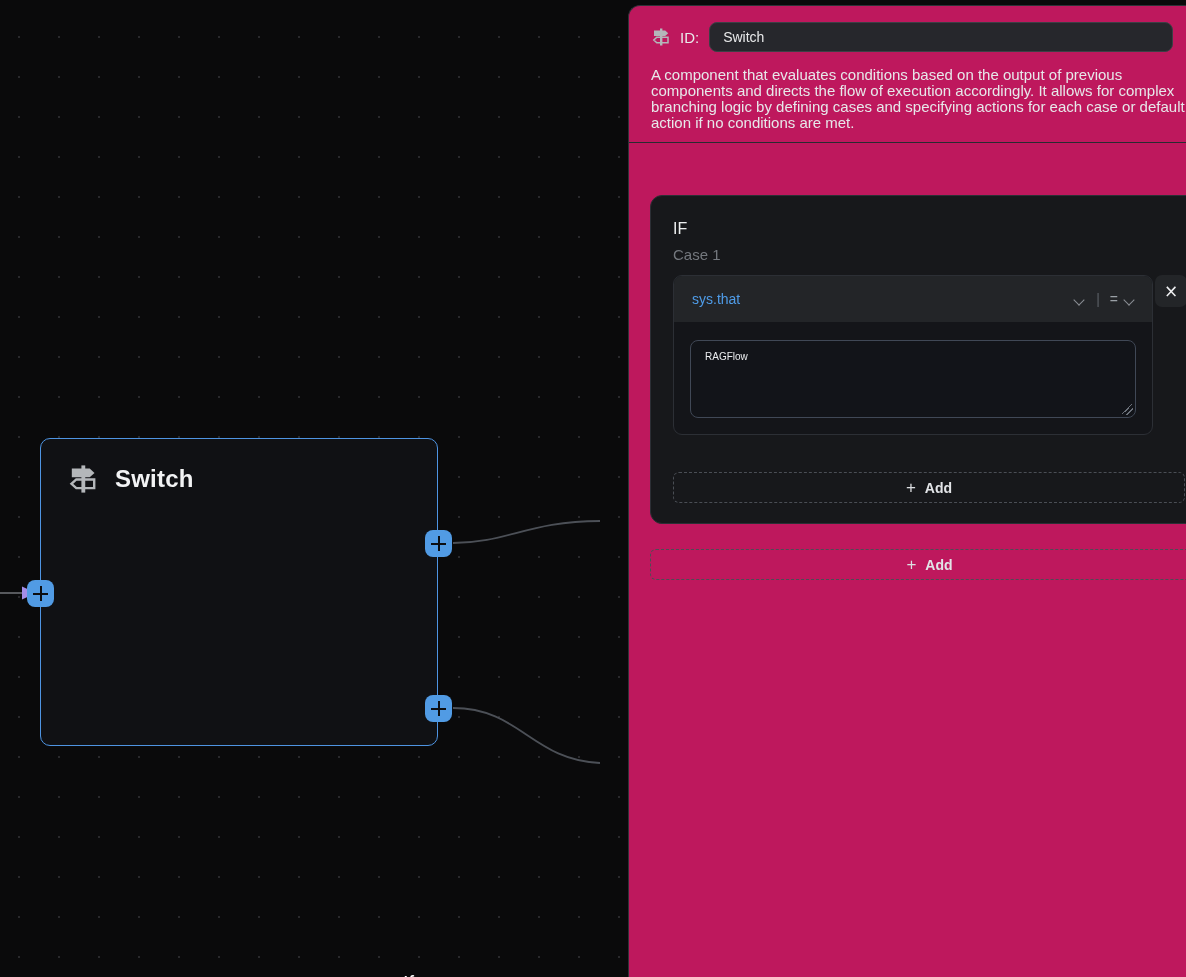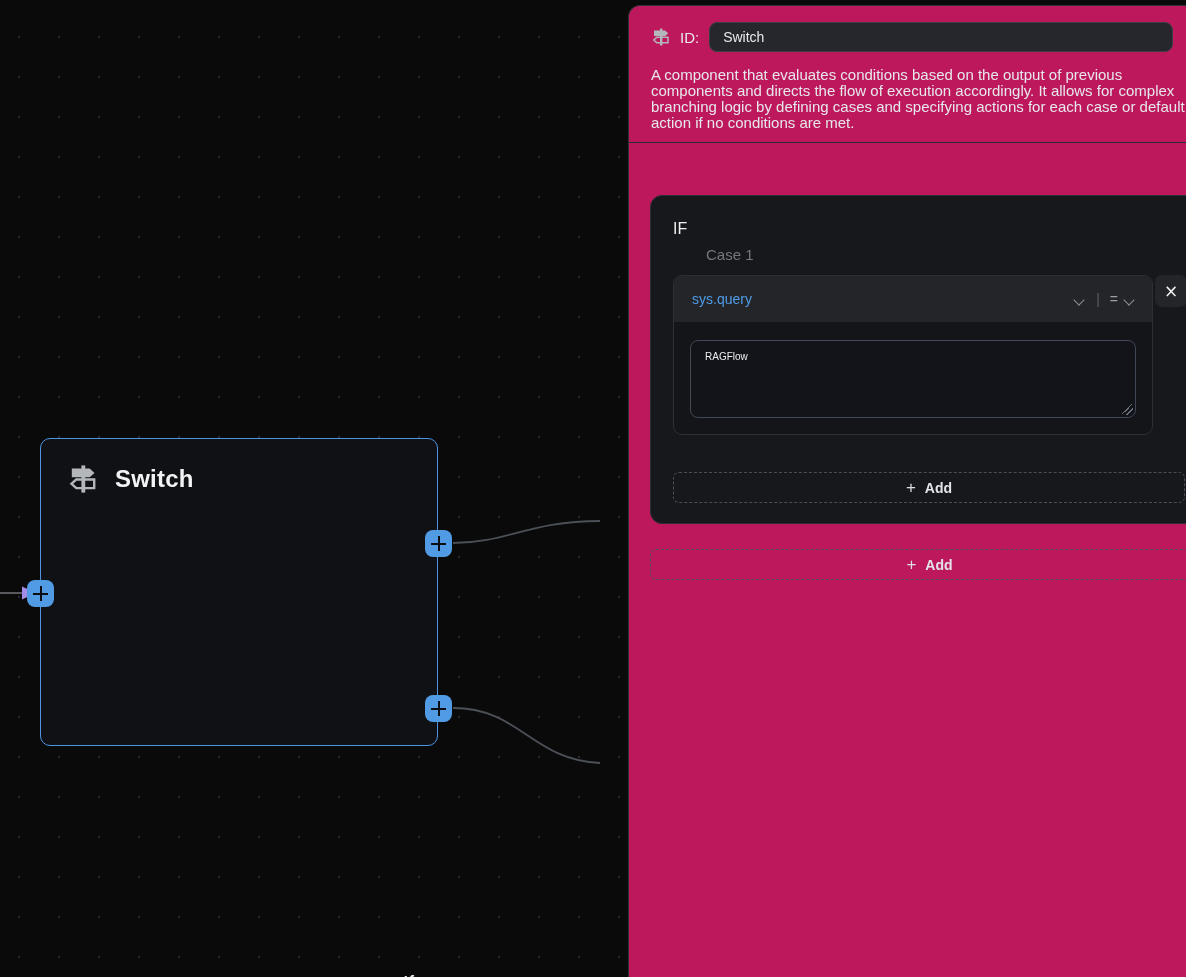--- a/index.html
+++ b/index.html
@@ -76,21 +76,21 @@
   }
   .panel-divider { margin-top:11px; border-top:1px solid #292b30; }
 
   .case-card {
     margin:52px 11px 0 21px; width:558px;
     background:#17181b;
     border:1px solid #2c2f35; border-radius:12px;
     padding:24px 22px 20px 22px;
   }
   .case-title { font-size:16px; color:#eceeef; line-height:18px; }
-  .case-sub   { font-size:15px; color:#74787e; line-height:18px; margin-top:8px;margin-left:33px; }
+  .case-sub   { font-size:15px; color:#74787e; line-height:18px; margin-top:8px; }
 
   .cond-wrap { position:relative; margin-top:11px; width:514px; }
   .cond-group {
     width:480px; height:160px;
     border:1px solid #2c2f35; border-radius:9px;
     background:#141519; overflow:hidden;
   }
   .cond-head {
     height:46px; background:#232528;
     display:flex; align-items:center; padding:0 14px 0 18px;
@@ -197,21 +197,21 @@
 
   <div class="panel-divider"></div>
 
   <div class="case-card">
     <div class="case-title">IF</div>
     <div class="case-sub">Case 1</div>
 
     <div class="cond-wrap">
       <div class="cond-group">
         <div class="cond-head">
-          <span class="cond-head-field">sys.query</span>
+          <span class="cond-head-field">sys.that</span>
           <span class="spacer"></span>
           <span class="chev"></span>
           <span class="head-sep">|</span>
           <span class="op-text">=</span>
           <span class="chev"></span>
         </div>
         <div class="cond-body">
           <div class="value-area">
             <textarea style="">RAGFlow</textarea>
             <span class="resize-grip"></span>

